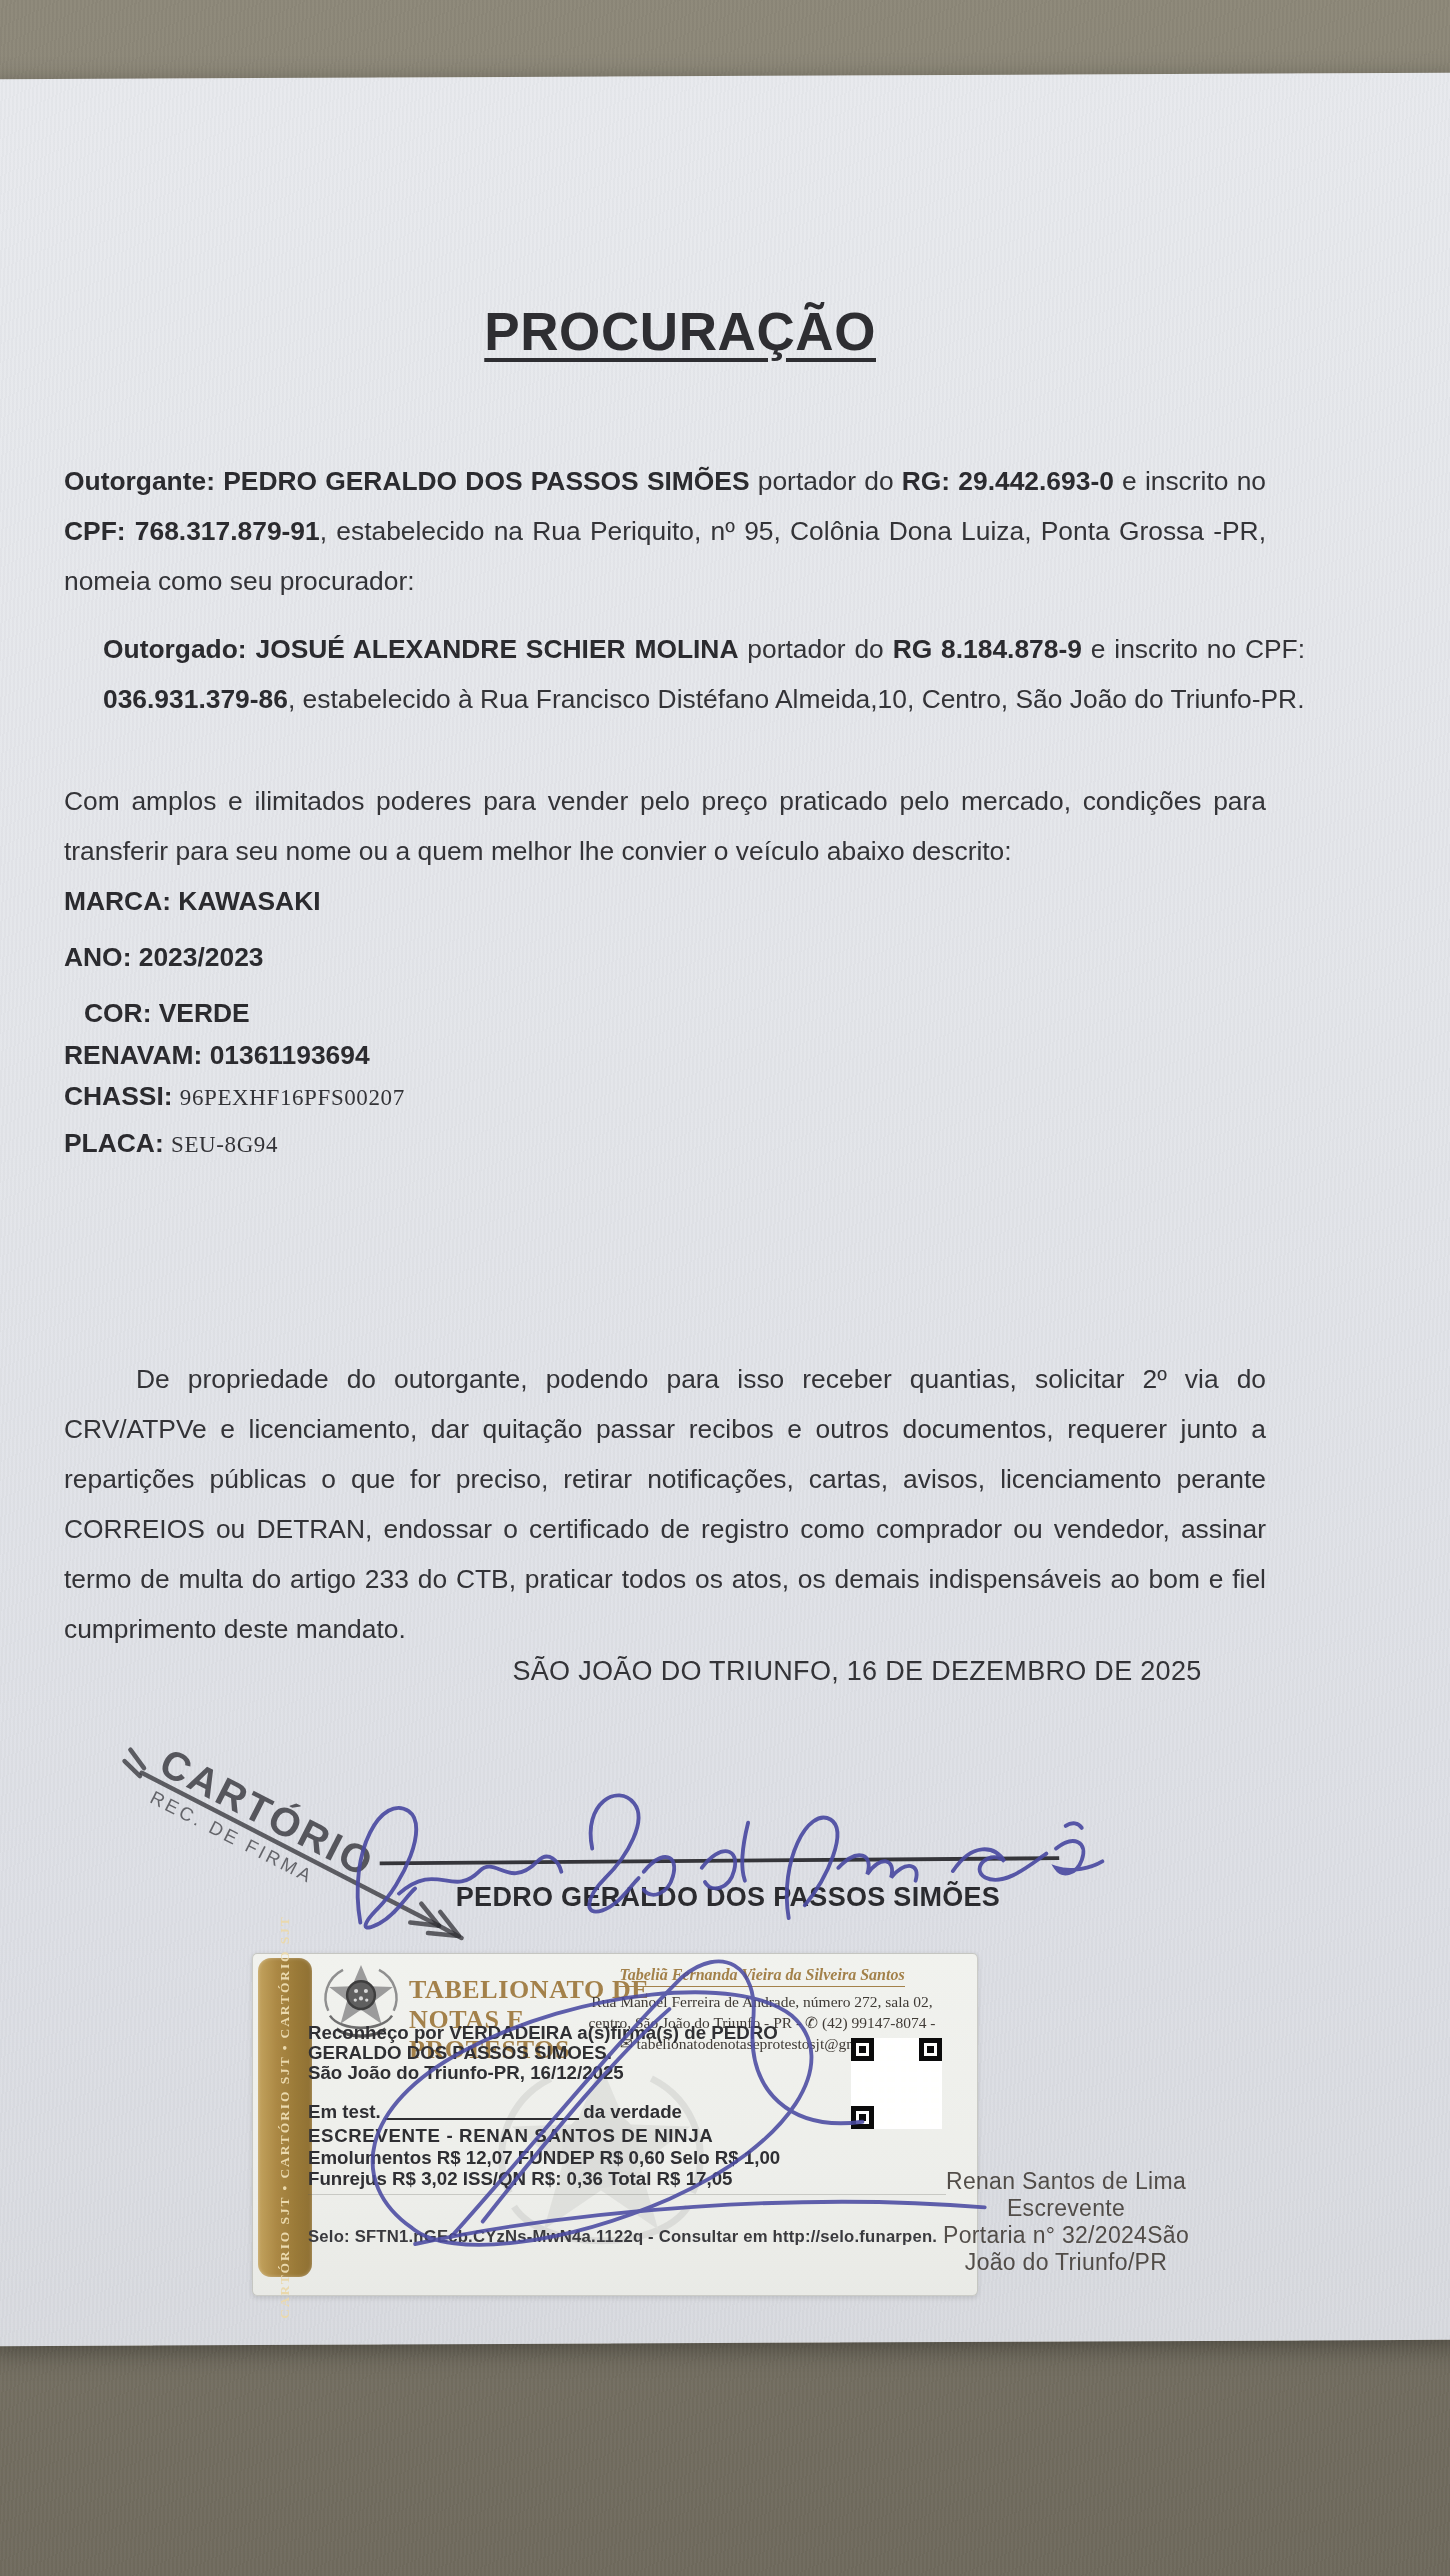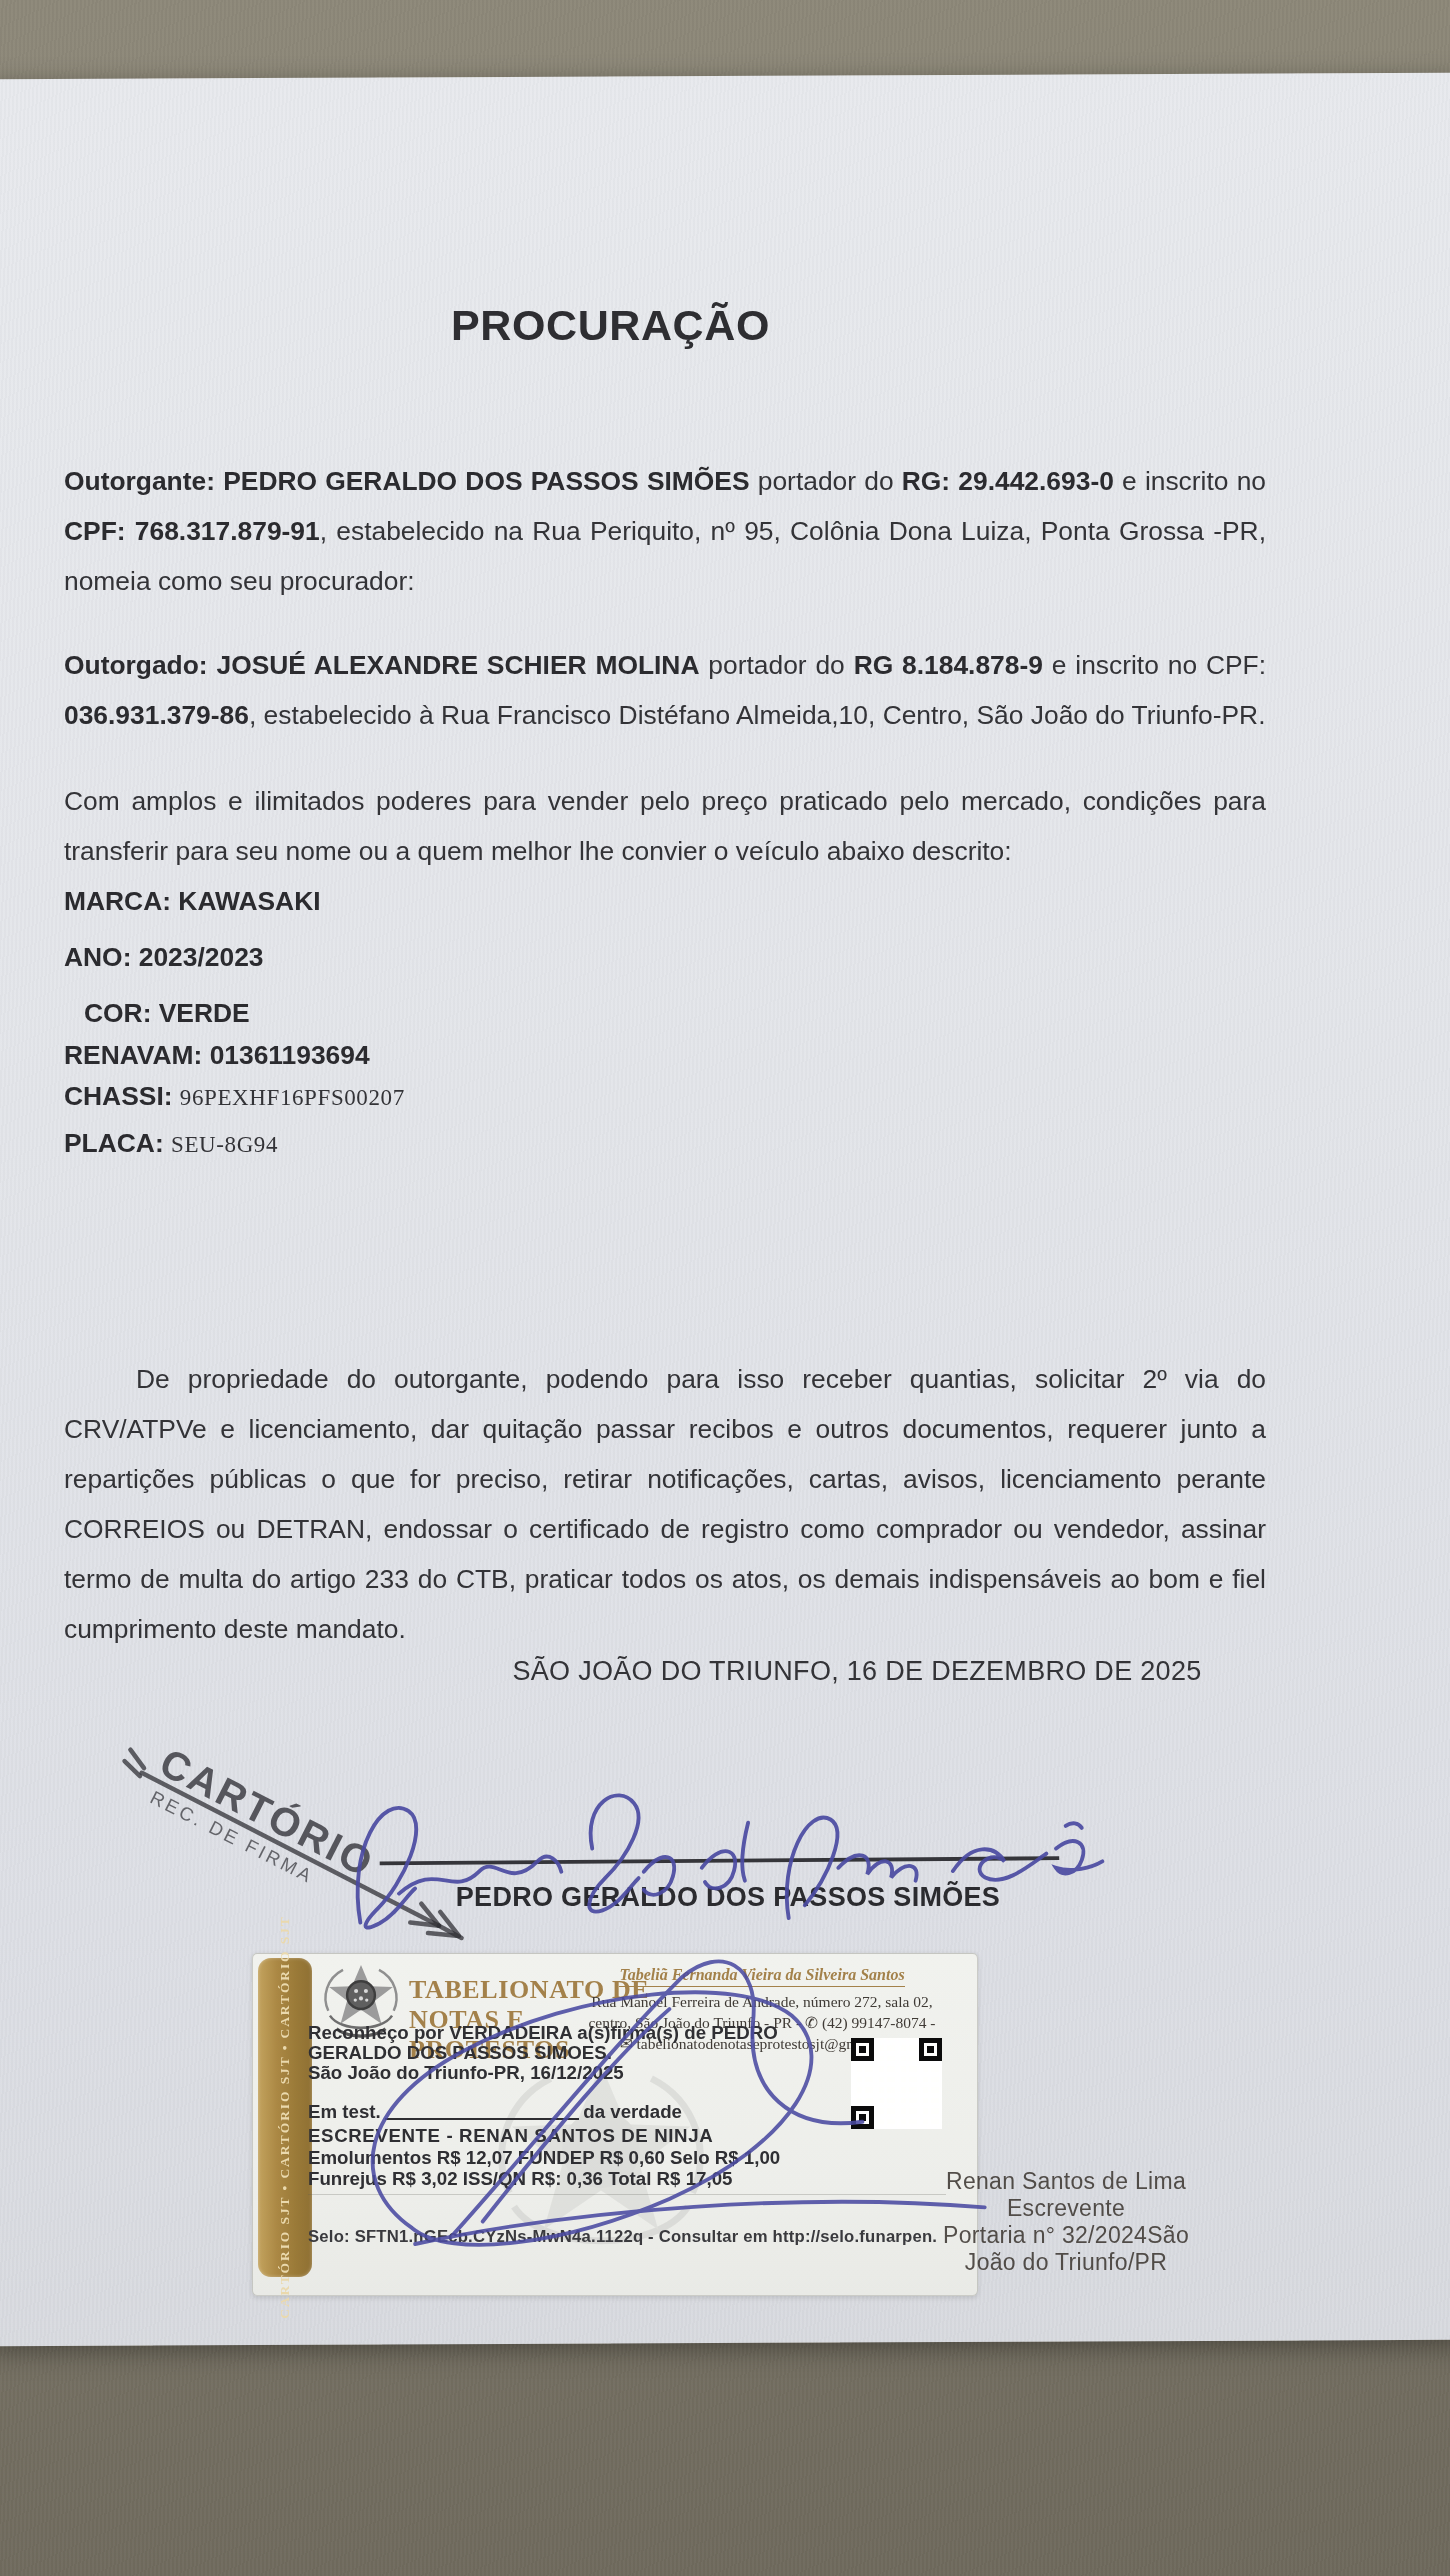--- a/index.html
+++ b/index.html
@@ -7,27 +7,27 @@
     font-family:"Liberation Sans",sans-serif;
     background:linear-gradient(175deg,#8d8879 0%,#86816f 40%,#7a7567 75%,#6e695c 100%);}
   #screen::after{content:"";position:absolute;inset:0;pointer-events:none;
     background:repeating-linear-gradient(93deg,rgba(255,255,255,.025) 0 1.9px,rgba(0,0,0,.02) 1.9px 3.9px);}
   .paper{position:absolute;left:-15.5px;top:76px;width:1481px;height:2267px;
     background:linear-gradient(178deg,#e8eaee 0%,#e3e5ea 45%,#dddfe5 80%,#d8dadf 100%);
     transform:rotate(-.25deg);box-shadow:0 6.4px 26px rgba(0,0,0,.35);}
   .layer{position:absolute;inset:0;z-index:5;}
 
   
-  .doc-title{position:absolute;left:451px;top:301px;width:425px;text-align:left;
-    font-size:43px;font-weight:bold;letter-spacing:0.6px;color:#2e2e32;
-    text-decoration-thickness:3.9px;text-underline-offset:7.7px;}
+  .doc-title{position:absolute;left:451px;top:301px;width:425px;text-align:right;
+    font-size:53px;font-weight:bold;letter-spacing:0.6px;color:#2e2e32;
+    text-decoration:underline;text-decoration-thickness:3.9px;text-underline-offset:7.7px;}
   .para{position:absolute;left:64px;width:1202px;font-size:26.4px;line-height:50px;
     color:#333337;text-align:justify;}
   .para b{color:#2b2b2f;}
-  #p1{top:430px;} #p2{top:614px;} #p3{top:750px;}
+  #p1{top:430px;} #p2{top:598px;margin-left:39px;} #p3{top:750px;}
   #p4{top:1328px;line-height:50px;text-indent:72px;}
   .vehicle{position:absolute;left:64px;top:886px;width:773px;}
   .vrow{font-size:26.4px;font-weight:bold;color:#2b2b2f;height:31px;}
   .vrow .vvalue{font-weight:bold;}
   .vrow.serif .vvalue{font-family:"Liberation Serif",serif;font-weight:normal;font-size:23px;letter-spacing:0.6px;color:#333337;}
   .vrow:nth-child(2){margin-top:24.5px;} .vrow:nth-child(3){margin-top:25px;margin-left:20px;}
   .vrow:nth-child(4){margin-top:11px;} .vrow:nth-child(5){margin-top:10.3px;}
   .vrow:nth-child(6){margin-top:16.7px;} .vrow:nth-child(7){margin-top:21px;}
   .date-line{position:absolute;left:200px;top:1656px;width:1314px;text-align:center;
     font-size:27px;color:#333337;letter-spacing:0.3px;}

